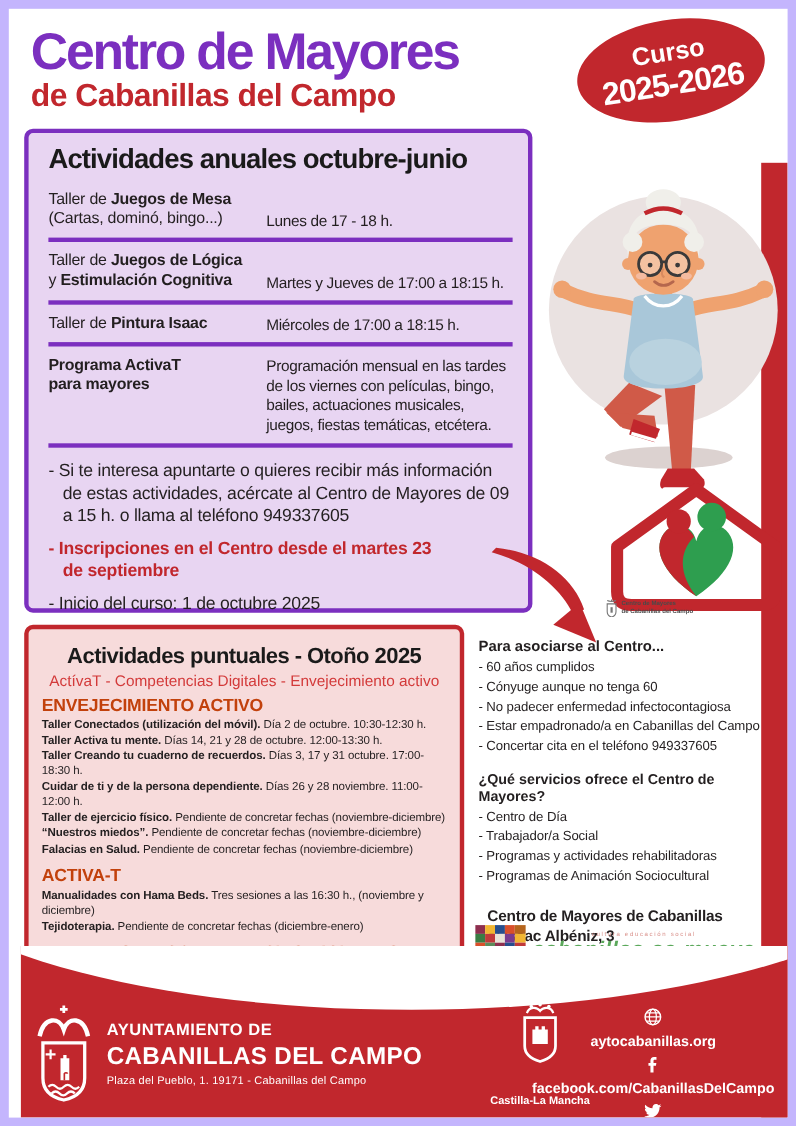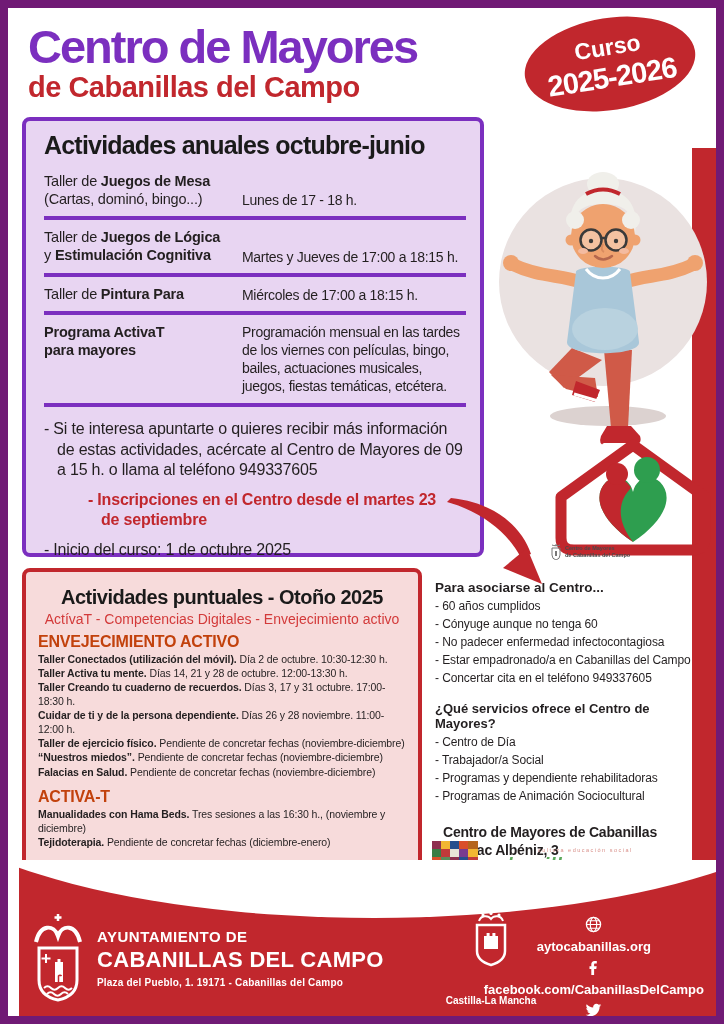--- a/index.html
+++ b/index.html
@@ -1,38 +1,38 @@
 <!DOCTYPE html>
 <html><head>
 <meta charset="utf-8">
 <style>
   html,body{margin:0;padding:0;background:#888;}
   .poster{position:relative;width:724px;height:1024px;background:#ffffff;
-    border:8px solid #701a75;box-sizing:border-box;overflow:hidden;
+    border:8px solid #c4b5fd;box-sizing:border-box;overflow:hidden;
     font-family:"Liberation Sans",sans-serif;color:#231f20;margin:0 auto;}
   .abs{position:absolute;}
   
   .title1{font-size:47px;font-weight:bold;color:#7b2fbf;letter-spacing:-2px;line-height:1.05;}
   .title2{font-size:29px;font-weight:bold;color:#c1272d;letter-spacing:-0.5px;}
   .badge{left:516px;top:10px;width:172px;height:92px;background:#c1272d;border-radius:50%;
     transform:rotate(-9deg);display:flex;flex-direction:column;align-items:center;justify-content:center;color:#fff;}
   .badge .b1{font-size:23px;font-weight:bold;}
   .badge .b2{font-size:29px;font-weight:bold;letter-spacing:-1px;}
   
   .annual{left:14px;top:109px;width:462px;height:440px;background:#e8d5f2;border:4px solid #7b2fbf;
     border-radius:8px;box-sizing:border-box;padding:8px 14px 6px 18px;}
   .annual h2{margin:2px 0 6px 0;font-size:25px;letter-spacing:-0.8px;color:#1a1a1a;}
   .arow{display:flex;padding:6px 0;}
   .arow .lcell{width:192px;font-size:14.5px;line-height:1.25;letter-spacing:-0.2px;}
   .arow .rcell{flex:1;padding-left:6px;font-size:14px;letter-spacing:-0.3px;display:flex;align-items:flex-end;}
   .arow.top .rcell{align-items:flex-start;line-height:1.3;}
   .div{border-top:4px solid #7b2fbf;margin:2px 0;}
   .notes{padding-top:10px;font-size:16px;line-height:1.26;letter-spacing:-0.2px;}
   .note{margin:0 0 10px 0;padding-left:13px;text-indent:-13px;}
-  .note.red{color:#c1272d;font-weight:bold;width:340px;margin-left:44px;}
+  .note.red{color:#c1272d;font-weight:bold;width:340px;}
   
   .illu{left:484px;top:146px;width:222px;height:300px;}
   
   .arrow{left:437px;top:488px;width:120px;height:92px;}
   
   .clogo{left:540px;top:430px;width:170px;height:135px;}
   .clogo .cap{display:flex;align-items:center;gap:3px;margin-top:-16px;margin-left:2px;}
   .clogo .cap .t{font-size:5.5px;line-height:1.2;color:#4a4a4a;font-weight:bold;}
   
   .autumn{left:14px;top:560px;width:400px;height:312px;background:#f7dbdb;border:4px solid #c1272d;
@@ -54,21 +54,21 @@
   .semueve .tag{font-size:5.5px;color:#d9908a;letter-spacing:1.5px;text-align:center;}
   .semueve .nm{font-size:19px;font-style:italic;font-weight:bold;color:#5ba85b;letter-spacing:1px;}
   
   .stripe{right:0;top:140px;bottom:0;width:24px;background:#c1272d;}
   
   .footer{left:11px;right:0;bottom:0;height:156px;background:#c1272d;overflow:hidden;color:#fff;}
   .footer .arc{position:absolute;top:-242px;left:-120px;width:950px;height:300px;background:#fff;border-radius:50%;}
   .fleft{position:absolute;left:10px;top:52px;display:flex;align-items:center;gap:10px;}
   .fl1{font-size:15px;font-weight:bold;letter-spacing:0.5px;}
   .fl2{font-size:22px;font-weight:bold;letter-spacing:0.3px;margin:2px 0 4px 0;}
-  .fl3{font-size:10px;font-weight:bold;letter-spacing:0.2px;}
+  .fl3{font-size:10px;font-weight:normal;letter-spacing:0.2px;}
   .fcenter{position:absolute;left:402px;top:48px;width:140px;text-align:center;}
   .freg{font-size:10px;font-weight:bold;margin-top:21px;}
   .fright{position:absolute;right:12px;top:56px;text-align:right;}
   .fsoc{display:flex;align-items:center;justify-content:flex-end;gap:6px;margin-bottom:6px;
     font-size:13px;font-weight:bold;flex-direction:column;}
 </style>
 </head>
 <body>
 
 <div class="poster">
@@ -93,21 +93,21 @@
     </div>
     <div class="div"></div>
 
     <div class="arow">
       <div class="lcell"><span>Taller de </span><b>Juegos de Lógica</b><br><span>y </span><b>Estimulación Cognitiva</b></div>
       <div class="rcell">Martes y Jueves de 17:00 a 18:15 h.</div>
     </div>
     <div class="div"></div>
 
     <div class="arow">
-      <div class="lcell"><span>Taller de </span><b>Pintura Para</b></div>
+      <div class="lcell"><span>Taller de </span><b>Pintura Isaac</b></div>
       <div class="rcell">Miércoles de 17:00 a 18:15 h.</div>
     </div>
     <div class="div"></div>
 
     <div class="arow top">
       <div class="lcell"><b>Programa ActivaT</b><br><b>para mayores</b></div>
       <div class="rcell">Programación mensual en las tardes de los viernes con películas, bingo, bailes, actuaciones musicales, juegos, fiestas temáticas, etcétera.</div>
     </div>
     <div class="div"></div>
 
@@ -215,21 +215,21 @@
     <div class="jt">Para asociarse al Centro...</div>
     <div class="ji">- 60 años cumplidos</div>
     <div class="ji">- Cónyuge aunque no tenga 60</div>
     <div class="ji">- No padecer enfermedad infectocontagiosa</div>
     <div class="ji">- Estar empadronado/a en Cabanillas del Campo</div>
     <div class="ji">- Concertar cita en el teléfono 949337605</div>
 
     <div class="st">¿Qué servicios ofrece el Centro de Mayores?</div>
     <div class="ji">- Centro de Día</div>
     <div class="ji">- Trabajador/a Social</div>
-    <div class="ji">- Programas y dependiente rehabilitadoras</div>
+    <div class="ji">- Programas y actividades rehabilitadoras</div>
     <div class="ji">- Programas de Animación Sociocultural</div>
 
     <div class="addr">
       <div>Centro de Mayores de Cabanillas</div>
       <div>c/ Isaac Albéniz, 3</div>
       <div>19171, Cabanillas del Campo</div>
     </div>
   </div>
 
   <div class="abs semueve">

